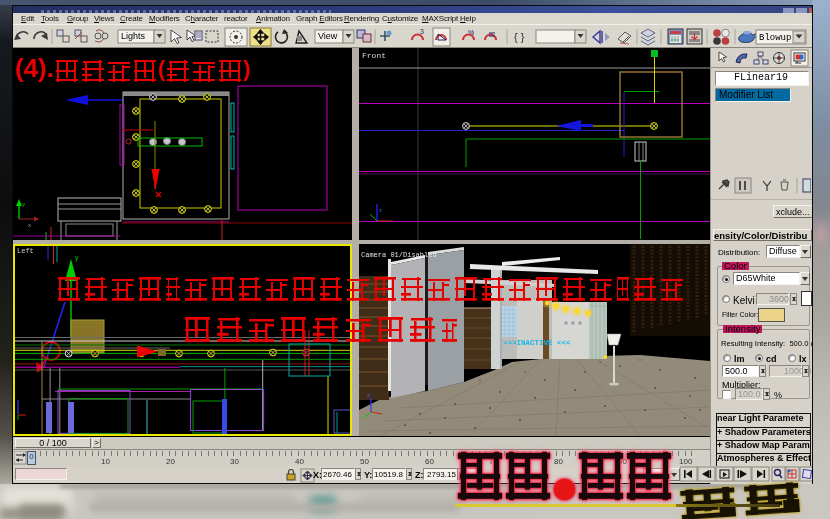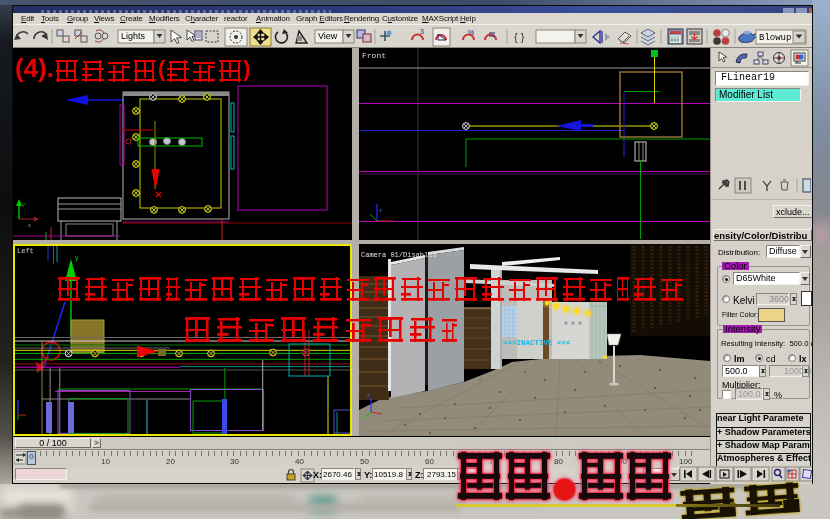--- a/index.html
+++ b/index.html
@@ -48,21 +48,21 @@
 background-position:0 2%,50% 48%,0 98%,10% 0,90% 0,48% 30%,30% 70%,100% 100%}
 
 .inset{border:1px solid;border-color:#8a867e #f4f2ec #f4f2ec #8a867e}
 .outset{border:1px solid;border-color:#f4f2ec #716d66 #716d66 #f4f2ec}
 .btn{background:#d9d6ce}
 .menu span{position:absolute;top:1px;font:8px "Liberation Sans";color:#101010}
 .num{position:absolute;font:8px "Liberation Sans";color:#333;top:7px}
 .rollout{position:absolute;left:716px;width:95px;height:28px;background:#d7d4cb;border:1px solid #111;
  font:bold 9px "Liberation Sans";color:#000;text-align:left;line-height:9px;overflow:hidden;white-space:nowrap}
 .gb{position:absolute;border:1px solid #9b968c;border-radius:2px}
-.gbl{position:absolute;background:#a21caf;font:9.5px "Liberation Sans";color:#000;padding:0 2px;line-height:8px}
+.gbl{position:absolute;background:#be185d;font:9.5px "Liberation Sans";color:#000;padding:0 2px;line-height:8px}
 .radio{position:absolute;width:8px;height:8px;border-radius:50%;background:#fff;border:1px solid #777;box-shadow:inset 1px 1px 1px #999}
 .radio.on:after{content:"";position:absolute;left:2px;top:2px;width:3px;height:3px;border-radius:50%;background:#000}
 .spin{position:absolute;width:7px;background:#d9d6ce;border:1px solid #888}
 .spin:before{content:"";position:absolute;left:1px;top:2px;border:2px solid transparent;border-bottom:3px solid #333}
 .spin:after{content:"";position:absolute;left:1px;bottom:2px;border:2px solid transparent;border-top:3px solid #333}
 .lbl{position:absolute;font:9px "Liberation Sans";color:#000;white-space:nowrap}
 </style></head>
 <body>
 
 <div class="a" id="bgl" style="left:0;top:0;width:14px;height:519px;background:linear-gradient(#39424e 0%,#161a20 8%,#0c0d0e 40%,#23231c 70%,#54514a 84%,#a09d94 92%,#c6c3bc 100%)"></div>
@@ -532,22 +532,22 @@
   <circle cx="68" cy="9" r="5.5" fill="#ddd" stroke="#333"></circle>
       <circle cx="68" cy="9" r="2" fill="#a33"></circle>
       <path d="M68 3.5 v11 M62.5 9 h11" stroke="#333" stroke-width="0.8"></path>
   <rect x="80" y="1" width="17" height="16" fill="#f0efe8" stroke="#8a867e"></rect>
   <rect x="83" y="4" width="11" height="8" fill="#fff" stroke="#333"></rect>
       <rect x="84.5" y="5.5" width="5" height="5" fill="#c33"></rect>
       <rect x="89" y="5.5" width="3.5" height="5" fill="#36c"></rect>
       <path d="M86 12 v2 m-2 0 h6" stroke="#333"></path>
  </svg>
  <div class="a" style="left:0;top:19px;width:101px;height:1px;background:#9a968e"></div>
- <div class="a inset" style="left:4px;top:23px;width:94px;height:15px;background:#fff;font:10px 'Liberation Mono';line-height:11px;padding-left:5px">FLinear19</div>
- <div class="a inset" style="left:4px;top:40px;width:86px;height:14px;background:#5eead4;font:10px 'Liberation Sans';line-height:12px;padding-left:3px">Modifier List</div>
+ <div class="a inset" style="left:4px;top:23px;width:94px;height:15px;background:#fff;font:10px 'Liberation Mono';line-height:11px;padding-left:18px">FLinear19</div>
+ <div class="a inset" style="left:4px;top:40px;width:76px;height:14px;background:#0369a1;font:10px 'Liberation Sans';line-height:12px;padding-left:3px">Modifier List</div>
  <svg width="100" height="20" style="position:absolute;left:0;top:128">
   <path d="M8 13 l5 -5 m-2 -2 l5 5 m-4 -6 l4 -1 2 2 -1 4z" stroke="#333" fill="#555" stroke-width="1.2"></path>
   <rect x="24" y="2" width="16" height="15" fill="#cdc9c0" stroke="#8a867e" style="stroke-width:1"></rect>
   <path d="M29 5 v9 m5 -9 v9" stroke="#222" stroke-width="1.5" fill="none"></path>
   <path d="M52 5 l4 5 4 -5 m-4 5 v5" stroke="#333" stroke-width="1.2" fill="none"></path>
   <path d="M70 6 h7 l-1 8 h-5z m2 -2 h3" stroke="#555" fill="none"></path>
   <line x1="86" y1="2" x2="86" y2="17" stroke="#a8a49c"></line>
   <rect x="92" y="3" width="8" height="13" fill="#cdd" stroke="#336"></rect>
  </svg>
  <div class="a" style="left:0;top:151px;width:101px;height:1px;background:#b5b1a8"></div>
@@ -571,21 +571,21 @@
  <div class="spin" style="left:79px;top:245px;height:12px"></div>
  <div class="a" style="left:90px;top:243px;width:11px;height:15px;background:#fff;border:1px solid #333"></div>
  <div class="lbl" style="left:11px;top:263px;font-size:7px">Filter Color:</div>
  <div class="a" style="left:47px;top:260px;width:27px;height:14px;background:#ecd488;border:1px solid #555"></div>
  <div class="gb" style="left:6px;top:281px;width:93px;height:70px"></div>
  <div class="gbl" style="left:12px;top:277px">Intensity</div>
  <div class="lbl" style="left:10px;top:291px;font-size:7.6px">Resulting Intensity:&nbsp;&nbsp;500.0 cd</div>
  <div class="radio" style="left:12px;top:306px"></div>
     <div class="lbl" style="left:23px;top:306px;font-weight:bold">lm</div>
  <div class="radio on" style="left:44px;top:306px"></div>
-    <div class="lbl" style="left:55px;top:306px;font-weight:normal">cd</div>
+    <div class="lbl" style="left:55px;top:306px;font-weight:bold">cd</div>
  <div class="radio" style="left:77px;top:306px"></div>
     <div class="lbl" style="left:88px;top:306px;font-weight:bold">lx</div>
  <div class="a inset" style="left:11px;top:317px;width:37px;height:12px;background:#fff;font:9px 'Liberation Sans';line-height:10px;padding-left:2px">500.0</div>
  <div class="spin" style="left:48px;top:317px;height:12px"></div>
  <div class="a inset" style="left:58px;top:317px;width:33px;height:12px;background:#d8d4cc;font:9px 'Liberation Sans';line-height:10px;padding-left:14px;color:#999">1000.0</div>
  <div class="spin" style="left:91px;top:317px;height:12px"></div>
  <div class="lbl" style="left:11px;top:332px">Multiplier:</div>
  <div class="a inset" style="left:11px;top:342px;width:9px;height:9px;background:#fff"></div>
  <div class="a inset" style="left:24px;top:340px;width:28px;height:12px;background:#d8d4cc;font:9px 'Liberation Sans';line-height:10px;padding-left:2px;color:#999">100.0</div>
  <div class="spin" style="left:52px;top:340px;height:12px"></div>

